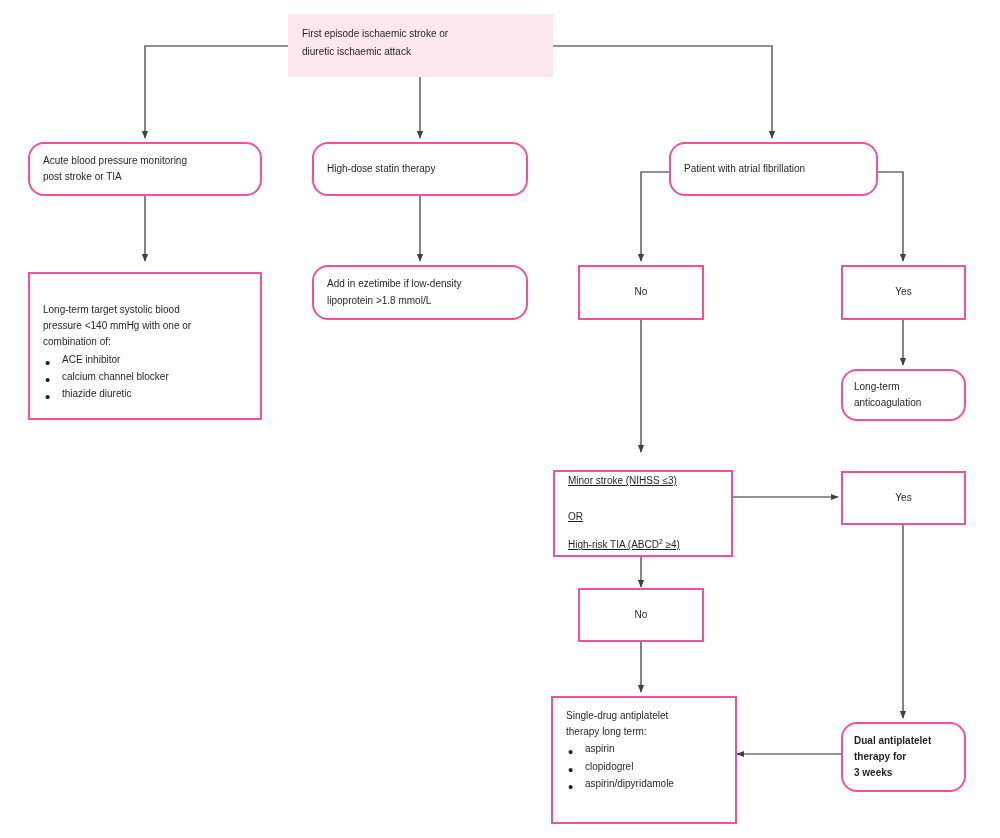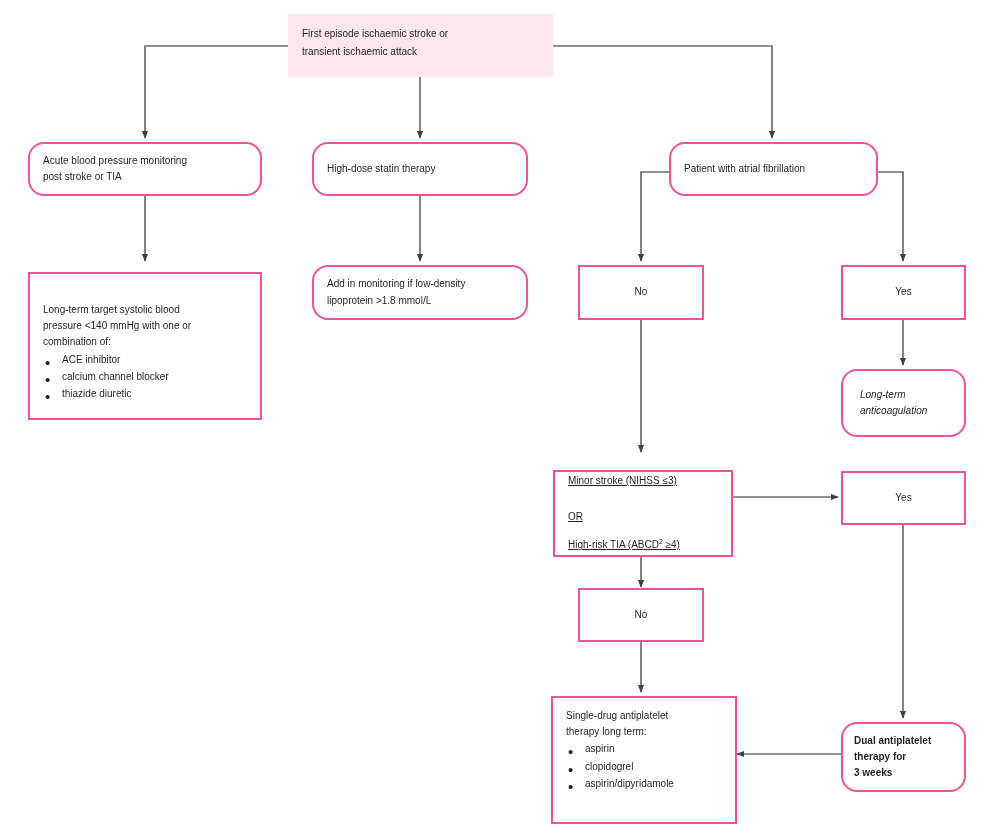--- a/index.html
+++ b/index.html
@@ -115,21 +115,21 @@
       <path d="M641,642 L641,692" marker-end="url(#arrow)"></path>
 
       <path d="M903,525 L903,718" marker-end="url(#arrow)"></path>
 
       <path d="M841,754 L737,754" marker-end="url(#arrow)"></path>
     </g>
   </svg>
 
   <div class="node root lines-gap" style="left:288px; top:14px; width:265px; height:63px;">
     <p>First episode ischaemic stroke or</p>
-    <p style="margin-top:2px;">transient ischaemic attack</p>
+    <p style="margin-top:2px;">diuretic ischaemic attack</p>
   </div>
 
   <div class="node vmid" style="left:28px; top:142px; width:234px; height:54px;">
     <p>Acute blood pressure monitoring</p>
     <p>post stroke or TIA</p>
   </div>
 
   <div class="node" style="left:28px; top:272px; width:234px; height:148px; padding-top:28px;">
     <p>Long-term target systolic blood</p>
     <p>pressure &lt;140 mmHg with one or</p>
@@ -139,37 +139,37 @@
       <li>calcium channel blocker</li>
       <li>thiazide diuretic</li>
     </ul>
   </div>
 
   <div class="node vmid" style="left:312px; top:142px; width:216px; height:54px;">
     <p>High-dose statin therapy</p>
   </div>
 
   <div class="node vmid" style="left:312px; top:265px; width:216px; height:55px;">
-    <p>Add in monitoring if low-density</p>
+    <p>Add in ezetimibe if low-density</p>
     <p>lipoprotein &gt;1.8 mmol/L</p>
   </div>
 
   <div class="node vmid" style="left:669px; top:142px; width:209px; height:54px;">
     <p>Patient with atrial fibrillation</p>
   </div>
 
   <div class="node center" style="left:578px; top:265px; width:126px; height:55px;">
     <span>No</span>
   </div>
 
   <div class="node center" style="left:841px; top:265px; width:125px; height:55px;">
     <span>Yes</span>
   </div>
 
-  <div class="node vmid" style="left:841px; top:369px; width:125px; height:68px; padding-left:17px;font-style:italic;">
+  <div class="node vmid" style="left:841px; top:369px; width:125px; height:52px; padding-left:11px;">
     <p>Long-term</p>
     <p>anticoagulation</p>
   </div>
 
   <div class="node lines-gap" style="left:553px; top:470px; width:180px; height:87px; padding-top:1px;text-decoration:underline;">
     <p>Minor stroke (NIHSS ≤3)</p>
     <p style="margin-top:20px;">OR</p>
     <p style="margin-top:12px;">
       <span>High-risk TIA (ABCD</span><sup>2</sup><span> ≥4)</span>
     </p>

